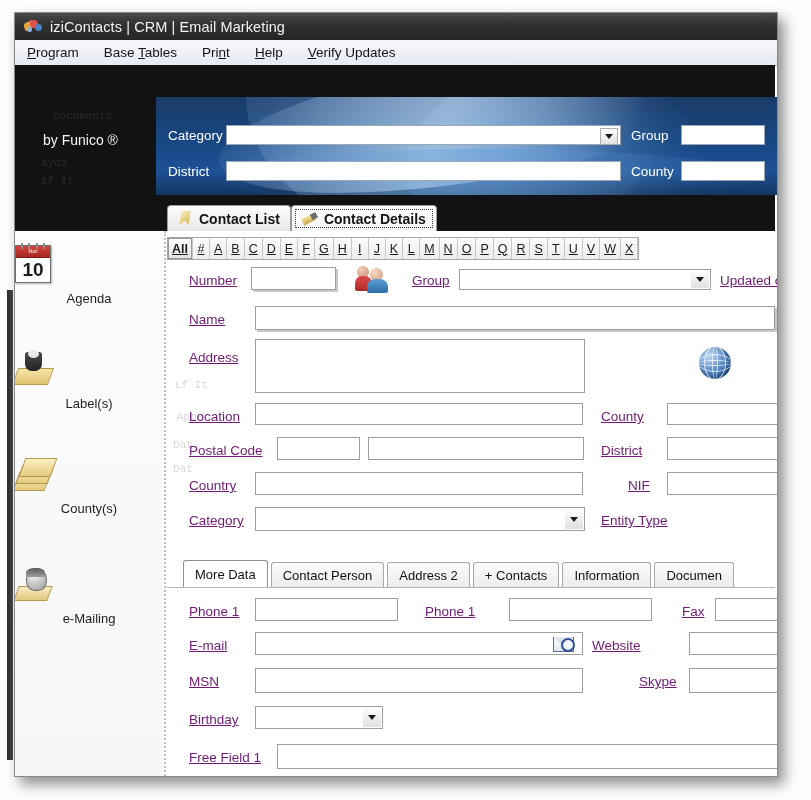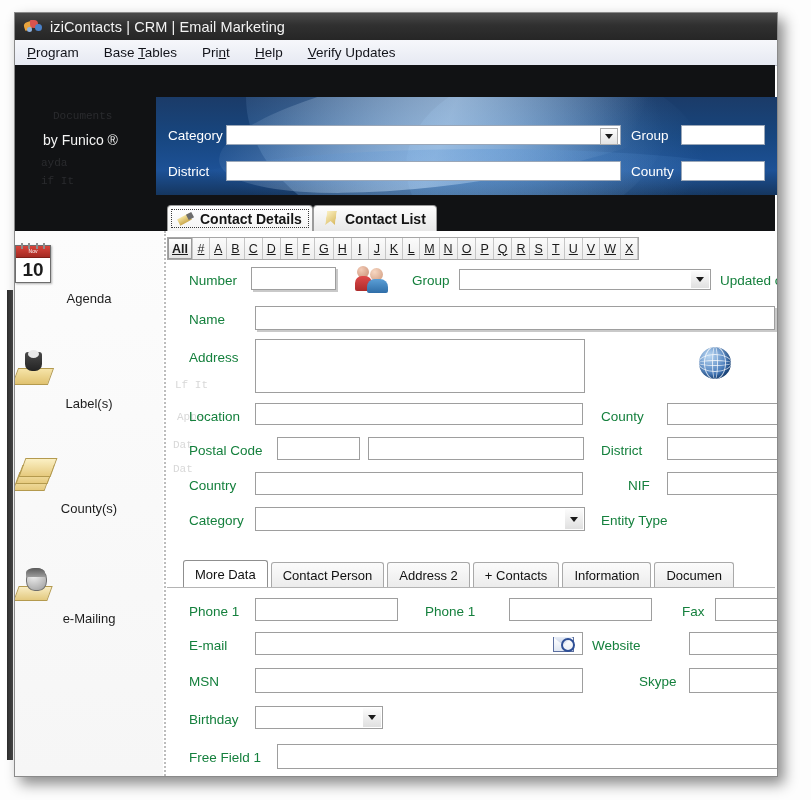--- a/index.html
+++ b/index.html
@@ -139,21 +139,21 @@
   .alphabar{position:absolute;left:152px;top:6px;height:23px;display:flex;
             border:1px solid #a6a6a6;background:#f2f2f2;box-sizing:border-box;overflow:hidden;}
   .alpha{min-width:17px;padding:0 4px;display:flex;align-items:center;justify-content:center;
          font-size:12.5px;color:#1c1c1c;border-right:1px solid #c6c6c6;
          background:linear-gradient(180deg,#fbfbfb,#ededed);cursor:pointer;box-sizing:border-box;text-decoration:underline;}
   .alpha.sel{background:linear-gradient(180deg,#ffffff,#e2e2e2);font-weight:bold;
              box-shadow:inset 0 0 0 1px #9a9a9a;}
 
   
   .form{position:absolute;left:152px;top:36px;width:608px;}
-  .lbl{position:absolute;font-size:13.5px;color:#15803d;white-space:nowrap;}
+  .lbl{position:absolute;font-size:13.5px;color:#701a75;white-space:nowrap;text-decoration:underline;}
   .inp{position:absolute;background:#ffffff;border:1px solid #9e9e9e;box-sizing:border-box;}
   .inp.sunk{box-shadow:2px 2px 0 #c9c9c9;}
   .combo{position:absolute;background:#ffffff;border:1px solid #9e9e9e;box-sizing:border-box;}
   .combo .arw{position:absolute;right:1px;top:1px;bottom:1px;width:18px;
               background:linear-gradient(180deg,#fcfcfc,#e0e0e0);
               display:flex;align-items:center;justify-content:center;}
 
   .people{position:absolute;width:34px;height:28px;}
   .people .h1{position:absolute;left:2px;top:1px;width:12px;height:12px;border-radius:50%;
               background:radial-gradient(circle at 35% 30%,#f3cbb6,#c78d73);}
@@ -313,33 +313,33 @@
                 <div class="hair"></div>
               </div>
           </div>
           <div class="sb-label">e-Mailing</div>
         </div>
       </div>
 
       <div class="vdivider"></div>
 
       <div class="maintabs">
+        <div class="mtab">
+          <span class="bookmark">
+              <i class="f"></i>
+            </span>
+          <span>Contact List</span>
+        </div>
         <div class="mtab active">
           <span class="inner"></span>
           <span class="pencil">
               <i class="b"></i>
               <i class="t"></i>
             </span>
           <span>Contact Details</span>
-        </div>
-        <div class="mtab">
-          <span class="bookmark">
-              <i class="f"></i>
-            </span>
-          <span>Contact List</span>
         </div>
       </div>
 
       <div class="alphabar" id="alphabar">
           <div class="alpha sel">All</div>
           <div class="alpha">#</div>
           <div class="alpha">A</div>
           <div class="alpha">B</div>
           <div class="alpha">C</div>
           <div class="alpha">D</div>

